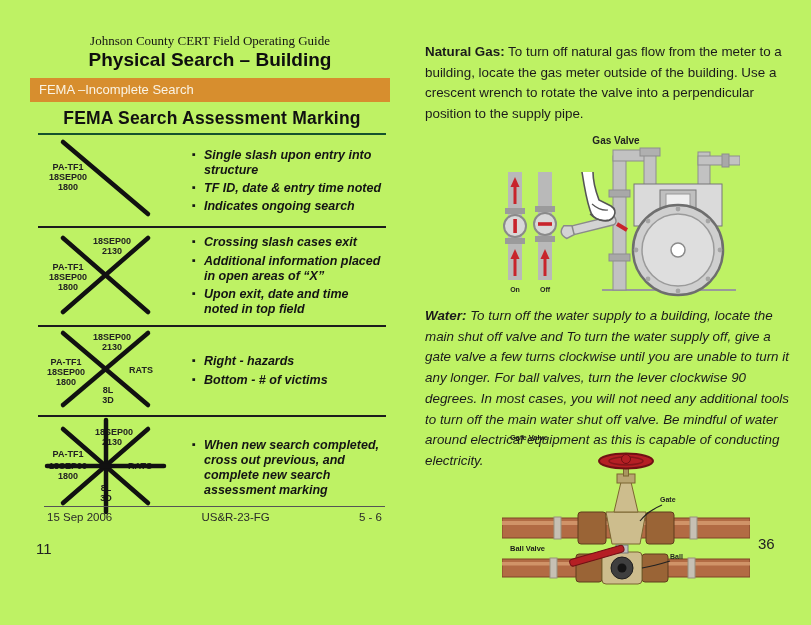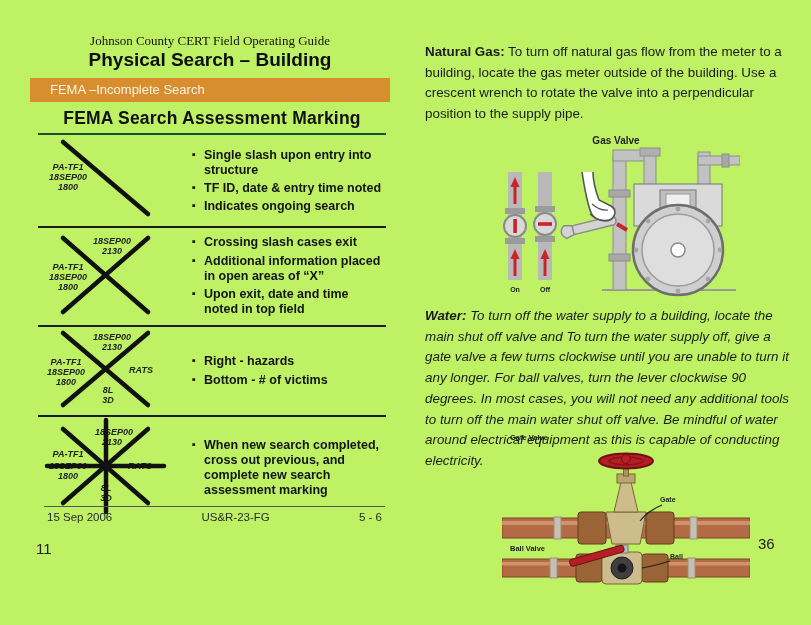--- a/index.html
+++ b/index.html
@@ -15,32 +15,32 @@
     left:30px; top:33px; width:360px; text-align:center;
     font-family:"Liberation Serif", serif; font-size:13px; color:#131313;
   }
   .slide-title {
     left:30px; top:49px; width:360px; text-align:center;
     font-weight:bold; font-size:19px; color:#0e0e0e;
   }
   .banner {
     left:30px; top:78px; width:360px; height:24px;
     background:#d78e2e; color:#faf3e4; font-size:13px; line-height:24px;
-    padding-left:20px;
+    padding-left:9px;
   }
   .assessment-title {
     left:38px; top:108px; width:348px; text-align:center;
     font-weight:bold; font-size:17.5px; letter-spacing:0.2px; color:#111;
     padding-bottom:4px; border-bottom:2px solid #14532d;
   }
   .marking-table { left:38px; top:136px; width:348px; }
   .mrow { display:flex; align-items:center; border-bottom:2px solid #1c1c1c; }
   .mrow:last-child { border-bottom:none; }
-  .mrow .diagram { width:152px; flex:none;font-style:italic; }
-  .mrow .bullets { flex:1; padding:4px 4px 4px 2px; }
+  .mrow .diagram { width:152px; flex:none; }
+  .mrow .bullets { flex:1; padding:4px 4px 4px 2px;font-style:italic; }
   ul.blist { list-style:none; font-weight:bold; font-size:12.5px; line-height:1.22; color:#141414; }
   ul.blist li { position:relative; padding-left:12px; margin:3px 0; }
   ul.blist li::before { content:"▪"; position:absolute; left:0; top:0; font-size:11px; }
   .marktext { font-family:"Liberation Sans", sans-serif; font-weight:bold; font-size:9px; fill:#222; }
   .slide-footer {
     left:44px; top:506px; width:341px; border-top:1.5px solid #555;
     padding:4px 3px 0 3px; display:flex; justify-content:space-between;
     font-size:11.5px; color:#2a2a2a;
   }
   .pageno { font-size:15px; color:#222; }

